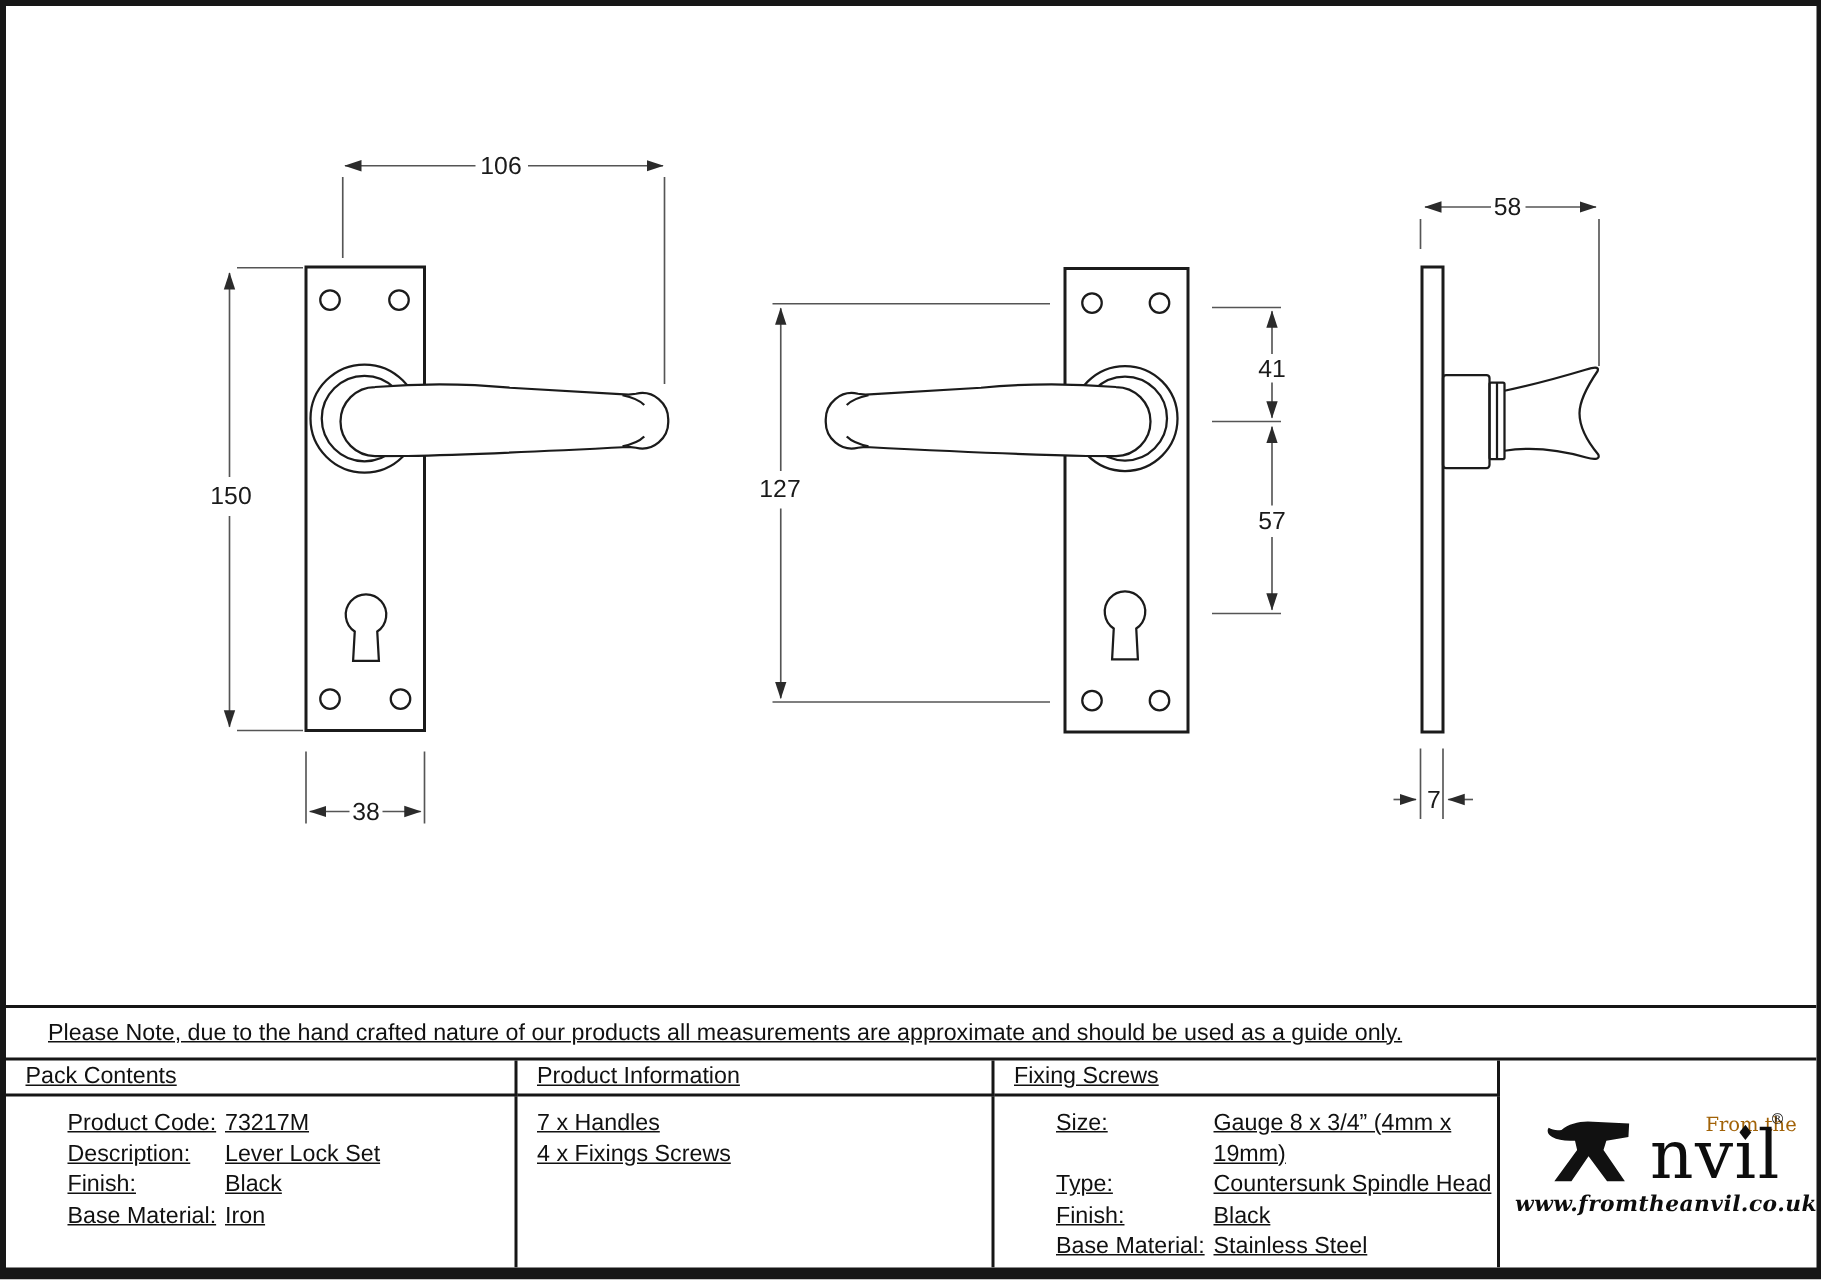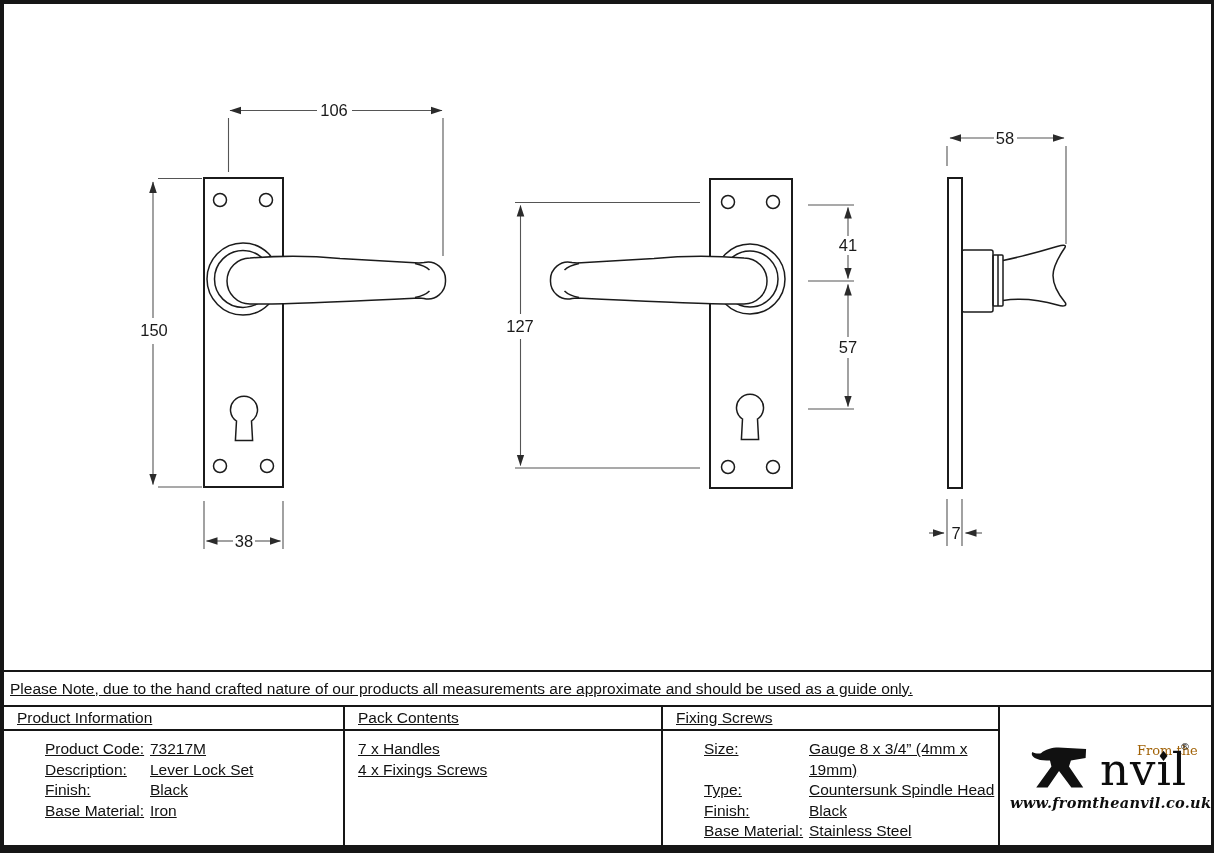--- a/index.html
+++ b/index.html
@@ -10,21 +10,21 @@
     display:flex; flex-direction:column;
     font-family:"Liberation Sans", sans-serif; color:#111;
     position:relative; overflow:hidden;text-decoration:underline;
   }
   .drawing-area { height:666px; position:relative; }
   .drawing-svg { display:block; width:100%; height:100%; }
   .dim-label { font-family:"Liberation Sans", sans-serif; font-size:16.5px; fill:#1a1a1a; }
 
   .note-row {
     height:35px; box-sizing:border-box; border-top:2px solid #161616;
-    display:flex; align-items:center; padding-left:6px; font-size:15.5px;
+    display:flex; align-items:center; padding-left:28px; font-size:15.5px;
   }
   .spec-table {
     flex:1; border-top:2px solid #161616;
     display:grid; grid-template-columns:341px 318px 337px 1fr;
     grid-template-rows:24px 1fr;
   }
   .header-cell {
     box-sizing:border-box; border-right:2px solid #161616; border-bottom:2px solid #161616;
     font-size:15.5px; padding-left:13px; display:flex; align-items:center;
   }
@@ -165,24 +165,24 @@
       </g>
     </svg>
   </div>
 
   <div class="note-row">
     <span>Please Note, due to the hand crafted nature of our products all measurements are approximate and should be used as a guide only.</span>
   </div>
 
   <div class="spec-table">
     <div class="header-cell">
+      <span>Pack Contents</span>
+    </div>
+    <div class="header-cell">
       <span>Product Information</span>
-    </div>
-    <div class="header-cell">
-      <span>Pack Contents</span>
     </div>
     <div class="header-cell">
       <span>Fixing Screws</span>
     </div>
 
     <div class="logo-cell">
       <svg class="anvil-icon" viewBox="0 0 60 44">
         <path fill="#111111" d="M4 11 C1 9.5 0 6.5 1.5 4.5 C4 6 7 6.5 10.5 6 C15 2 22 0 29 0 L58 1.5
                  L57.5 11 L42 13.5 L40 20 L55 42 L42.5 42 L29.5 24.5 L17.5 42 L5.5 42
                  L21.5 20 L20 13.5 C13.5 14 8 13.2 4 11 Z"></path>

